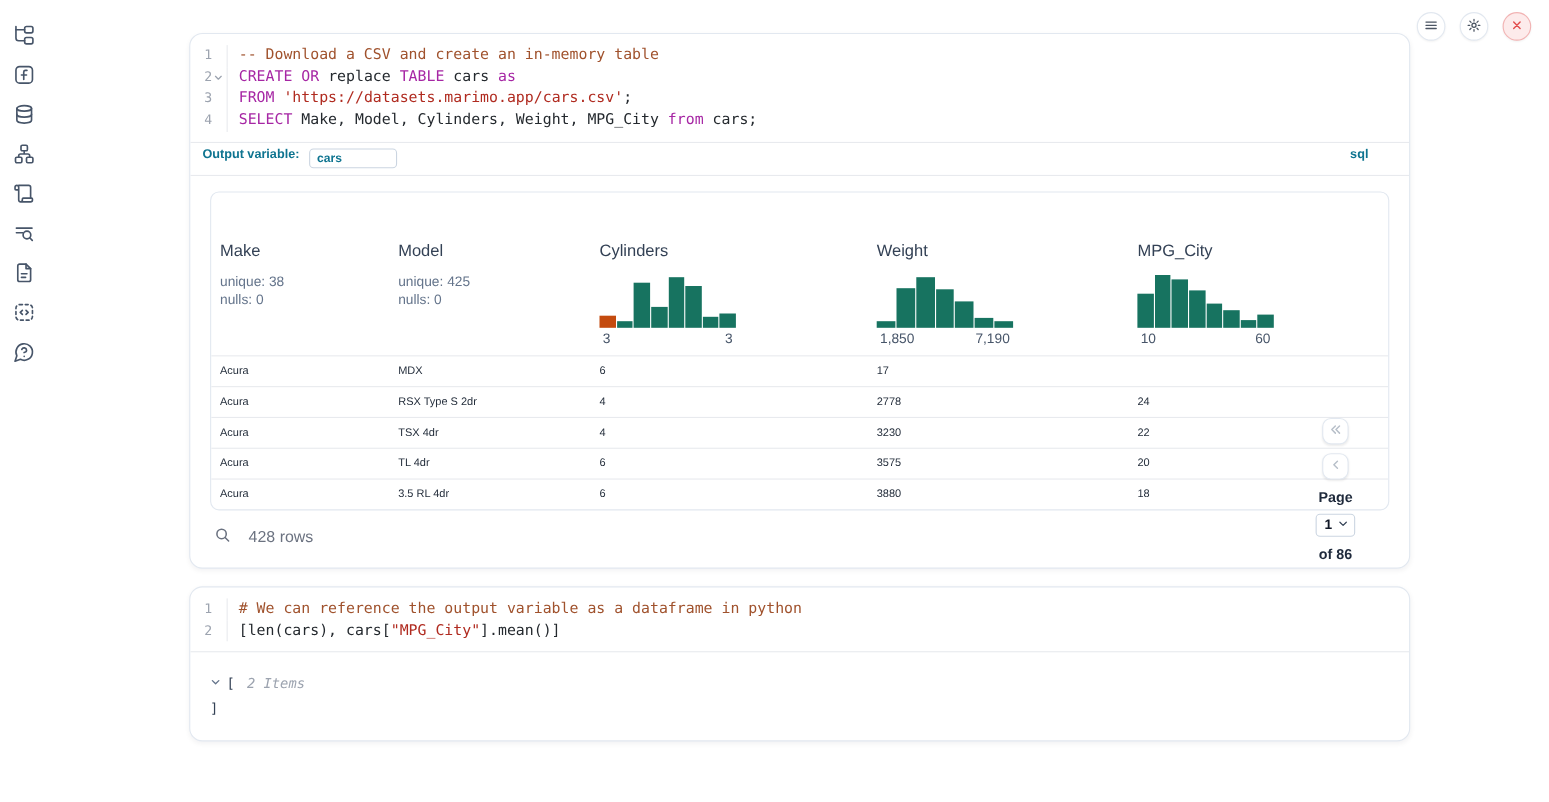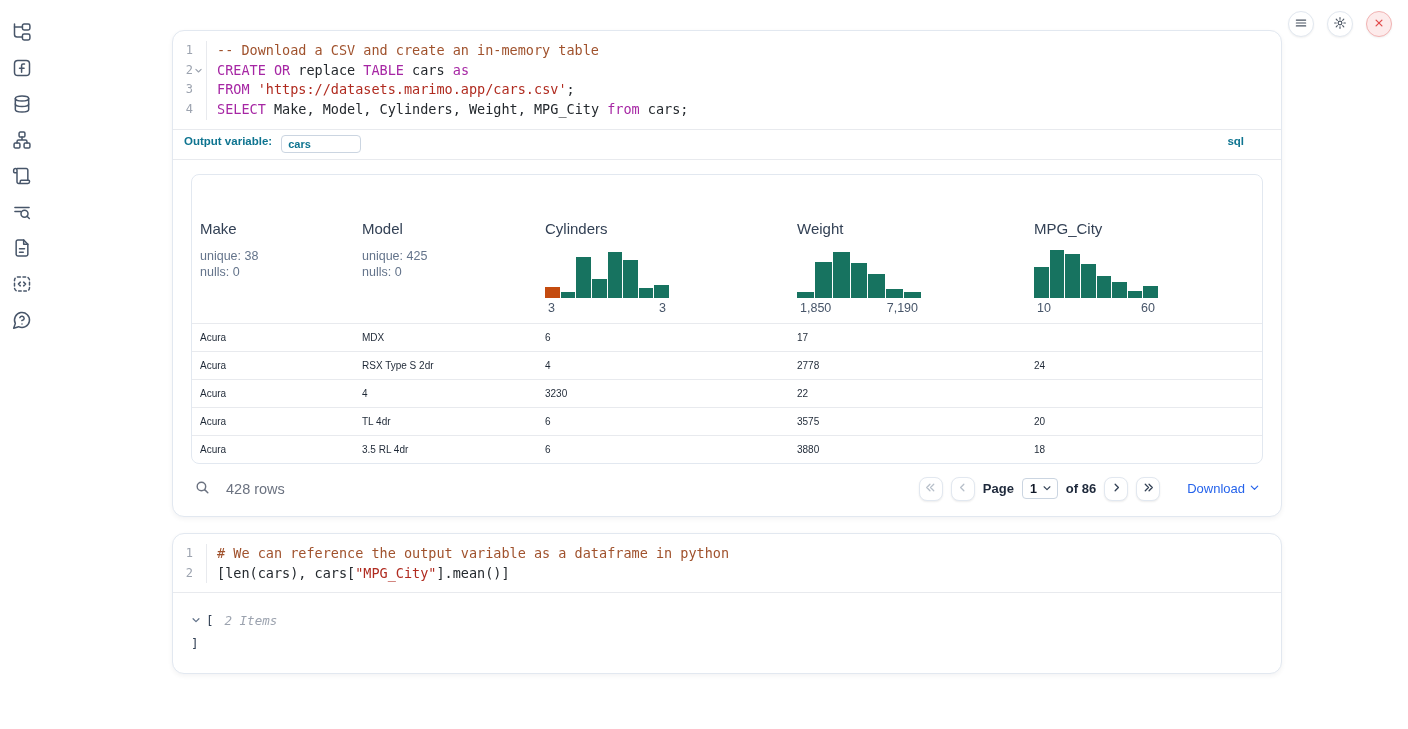--- a/index.html
+++ b/index.html
@@ -65,21 +65,21 @@
     color:#475569; margin-top:3px; padding:0 3px; }
   .trow { display:grid; grid-template-columns:162px 183px 252px 237px 1fr;
     border-top:1px solid #e8eaee; }
   .td { padding:8px; font-size:10px; color:#1f2937; }
 
   
   .table-footer { display:flex; align-items:center; margin-top:12px; padding:0 3px; height:26px; }
   .rowcount { display:flex; align-items:center; gap:15px; color:#6b7280; font-size:14.5px; }
   .rowcount svg { width:17px; height:17px; color:#6b7280; }
   .pager { margin-left:auto; display:flex; align-items:center; gap:8px;
-    font-size:13px; color:#1e293b; font-weight:600; }
+    font-size:13px; color:#1e293b; font-weight:600;flex-direction:column; }
   .pg-btn { width:24px; height:24px; border:1px solid #e2e8f0; border-radius:8px; background:#fff;
     display:flex; align-items:center; justify-content:center; color:#334155;
     box-shadow:0 1px 2px rgba(0,0,0,.08); cursor:pointer; }
   .pg-btn svg { width:13px; height:13px; }
   .pg-btn.disabled { color:#b7bfc9; }
   .page-select { display:flex; align-items:center; gap:5px; border:1px solid #cbd5e1;
     border-radius:4px; height:21px; padding:0 5px 0 7px; font-size:12.5px; font-weight:600;
     color:#111827; background:#fff; cursor:pointer; }
   .page-select svg { width:10px; height:10px; color:#334155; }
   .download { margin-left:19px; display:flex; align-items:flex-start; gap:4px;
@@ -291,20 +291,21 @@
             </div>
             <div class="trow">
               <div class="td">Acura</div>
               <div class="td">RSX Type S 2dr</div>
               <div class="td">4</div>
               <div class="td">2778</div>
               <div class="td">24</div>
             </div>
             <div class="trow">
               <div class="td">Acura</div>
+              <div class="td">TSX 4dr</div>
               <div class="td">4</div>
               <div class="td">3230</div>
               <div class="td">22</div>
             </div>
             <div class="trow">
               <div class="td">Acura</div>
               <div class="td">TL 4dr</div>
               <div class="td">6</div>
               <div class="td">3575</div>
               <div class="td">20</div>

